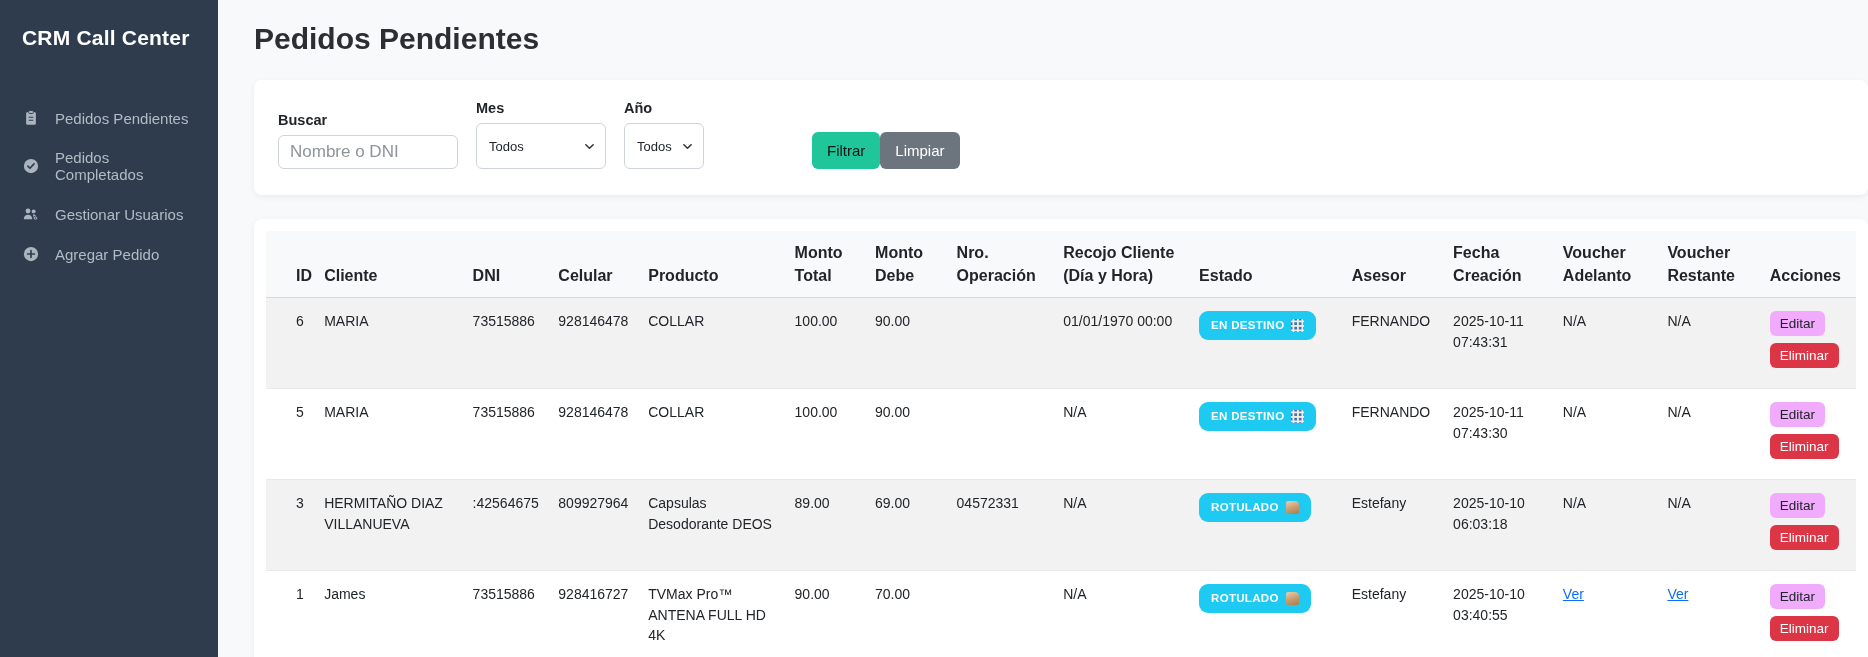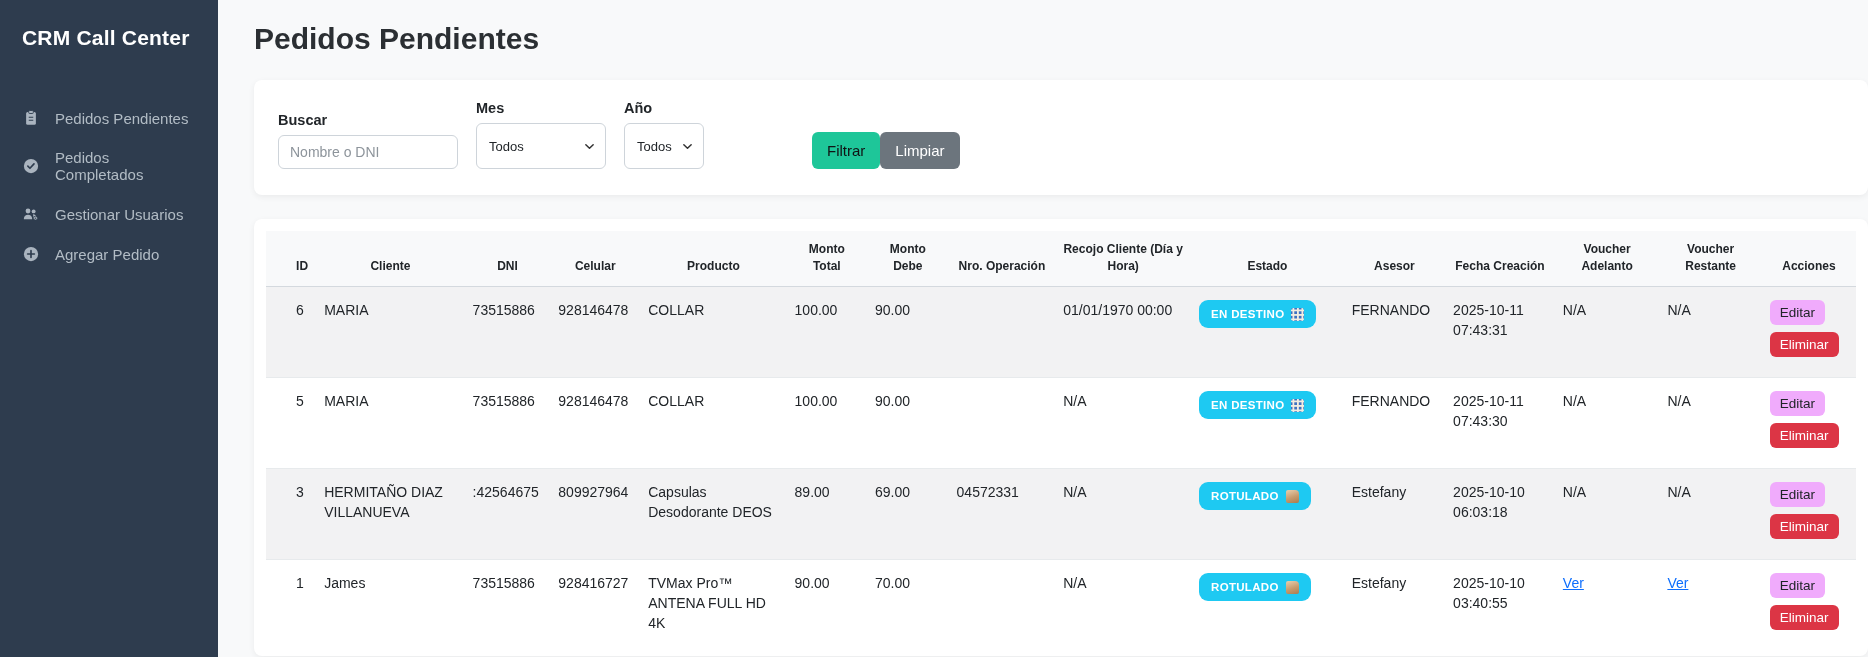--- a/index.html
+++ b/index.html
@@ -39,21 +39,21 @@
     box-shadow:0 2px 6px rgba(0,0,0,.06);
   }
 
   
   .filter-card { padding:20px 24px 26px 24px; margin-right:0; }
   .filters { display:flex; align-items:flex-end; gap:18px; }
   .filter-group { display:flex; flex-direction:column; gap:7px; }
   .filter-label { font-size:14.5px; font-weight:600; color:#212529; }
   .text-input {
     width:180px; height:34px; border:1px solid #ced4da; border-radius:6px;
-    padding:0 11px; font-size:14px; font-family:"Liberation Sans", sans-serif;
+    padding:0 11px; font-size:17px; font-family:"Liberation Sans", sans-serif;
     color:#212529; background:#fff; outline:none;
   }
   .text-input::placeholder { color:#8d949b; }
   .select-box {
     height:46px; border:1px solid #ced4da; border-radius:6px; background:#fff;
     display:flex; align-items:center; justify-content:space-between;
     padding:0 10px 0 12px; font-size:13px; color:#212529; cursor:pointer;
   }
   .select-mes { width:130px; }
   .select-ano { width:80px; }
@@ -66,22 +66,22 @@
     white-space:nowrap;
   }
   .btn-filtrar  { background:#1ec699; color:#101314; }
   .btn-limpiar  { background:#6c757d; color:#ffffff; }
   .btn-descargar{ background:#198754; color:#ffffff; }
 
   
   .table-card { margin-top:24px; padding:12px 12px 6px 12px; }
   table { width:100%; border-collapse:collapse; table-layout:fixed; }
   thead th {
-    background:#f8f9fa; text-align:center; vertical-align:bottom;
-    font-size:12px; font-weight:600; color:#212529;
+    background:#f8f9fa; text-align:left; vertical-align:bottom;
+    font-size:16px; font-weight:600; color:#212529;
     padding:10px 8px; border-bottom:1px solid #d4d9de; line-height:1.45;
   }
   thead th:first-child, tbody td:first-child { padding-left:30px; }
   tbody td {
     vertical-align:top; padding:13px 8px; font-size:14px; line-height:1.45;
     height:78px; border-top:1px solid #e7eaec; word-wrap:break-word;
   }
   tbody tr:first-child td { border-top:none; }
   tbody tr:nth-child(odd) { background:#f2f2f3; }
 

